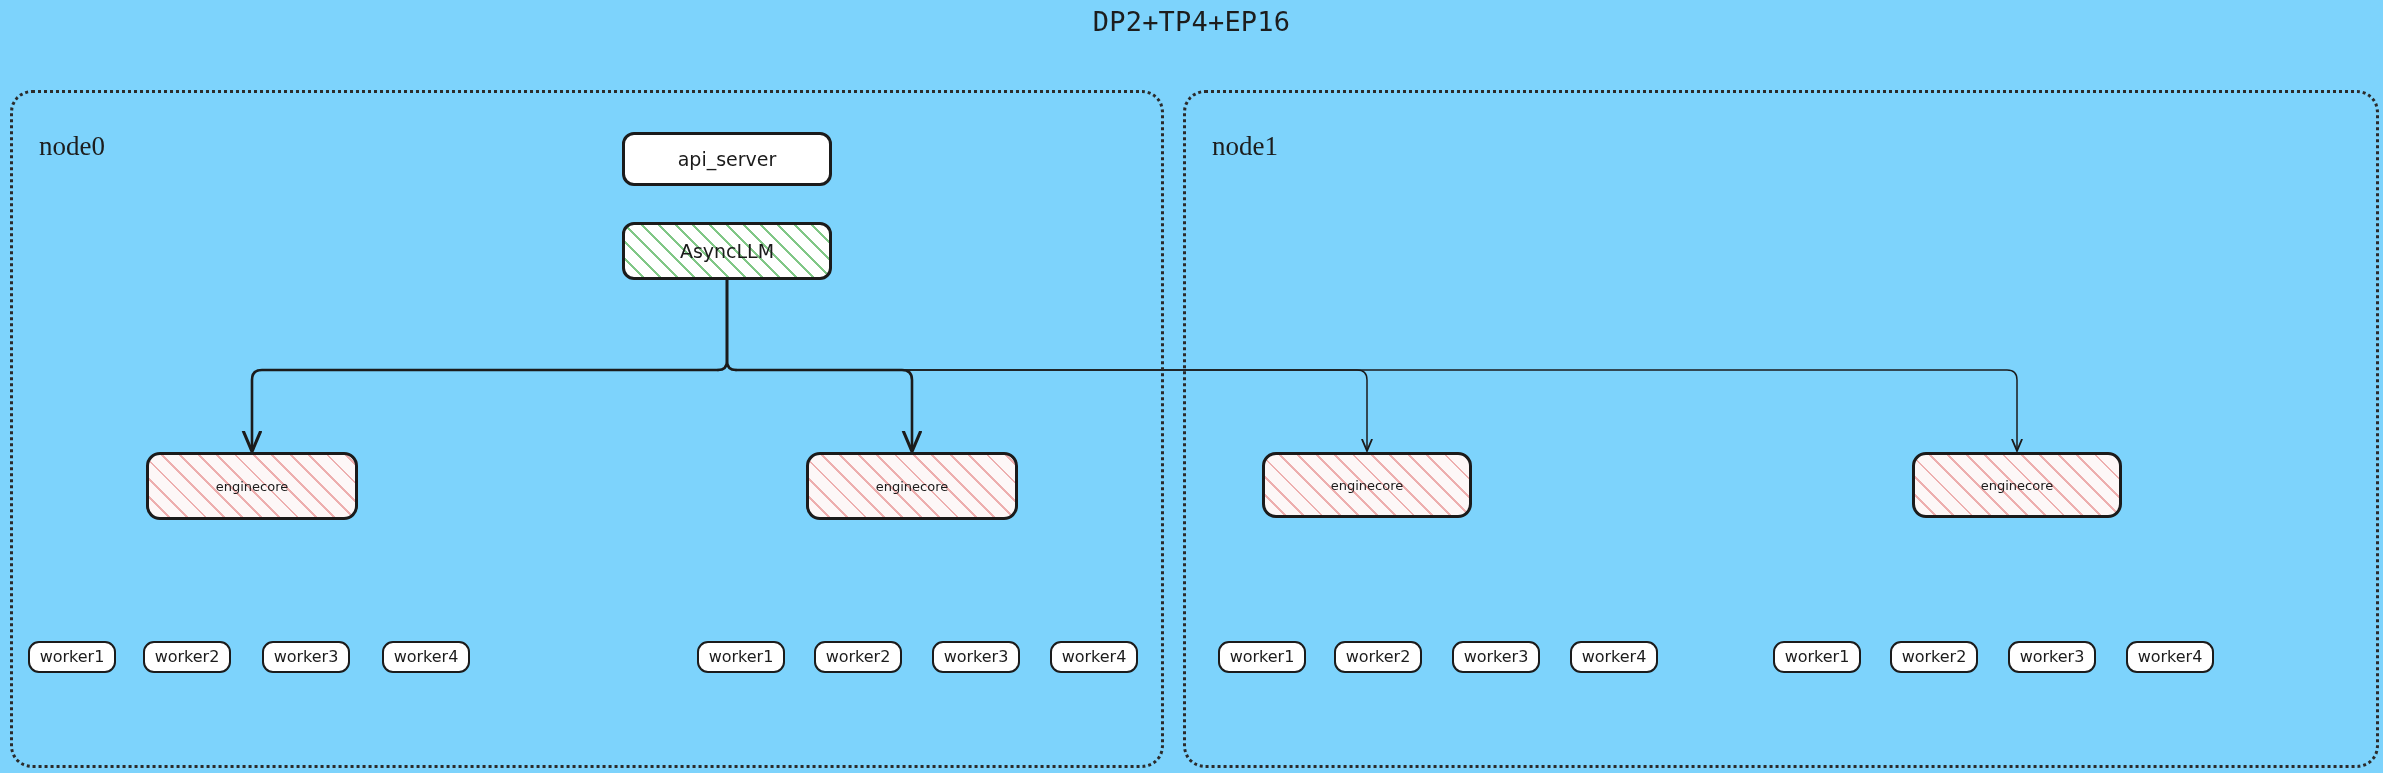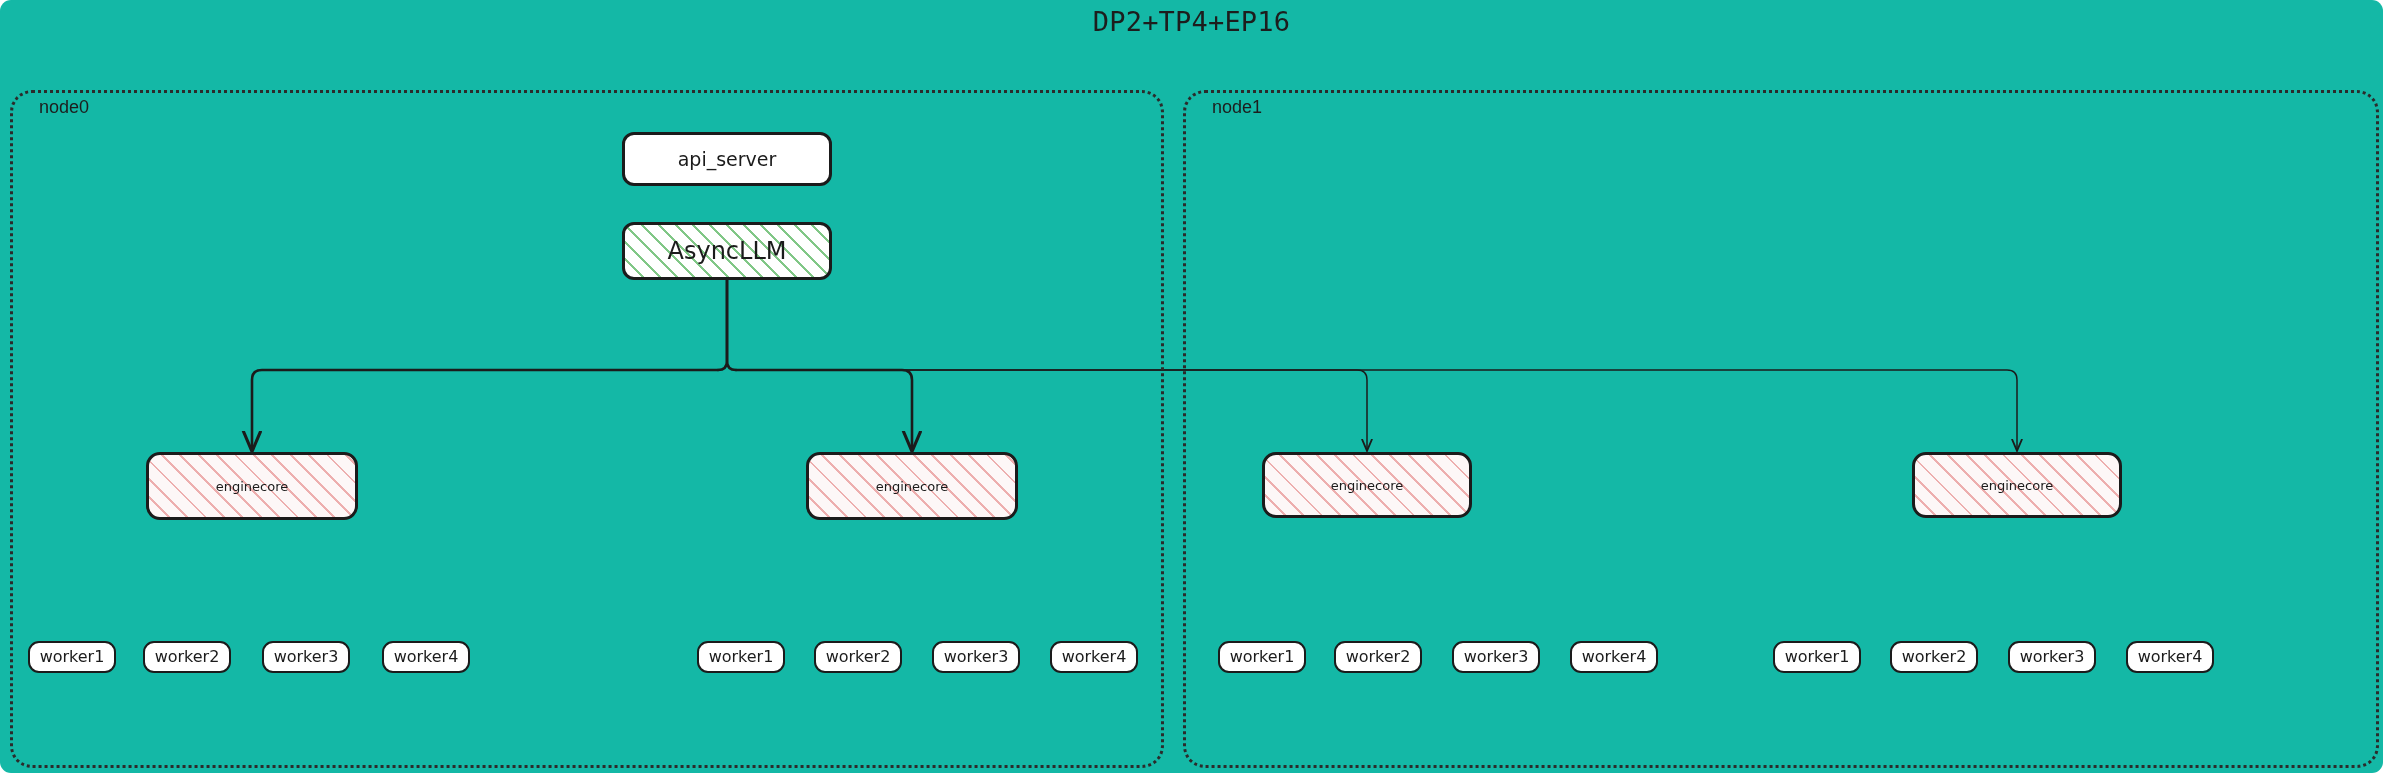--- a/index.html
+++ b/index.html
@@ -7,23 +7,22 @@
     padding: 0;
     background: #ffffff;
   }
   body {
     font-family: "DejaVu Sans", sans-serif;
   }
   #canvas {
     position: relative;
     width: 2383px;
     height: 773px;
-    background: #14b8a6;
+    background: #7dd3fc;
     overflow: hidden;
-    border-radius: 11px;
   }
   #wires {
     position: absolute;
     left: 0;
     top: 0;
     width: 2383px;
     height: 773px;
     pointer-events: none;
   }
 
@@ -41,23 +40,23 @@
 
   .node-group {
     position: absolute;
     border: 3px dotted #2b2b2b;
     border-radius: 22px;
     background: transparent;
   }
   .node-label {
     position: absolute;
     left: 26px;
-    top: 4px;
-    font-family: Liberation Sans, sans-serif;
-    font-size: 18px;
+    top: 38px;
+    font-family: Liberation Serif, serif;
+    font-size: 27px;
     color: #1d1d1d;
   }
 
   .box {
     position: absolute;
     box-sizing: border-box;
     display: flex;
     align-items: center;
     justify-content: center;
     border: 3px solid #1b1b1b;
@@ -65,21 +64,21 @@
     color: #1b1b1b;
     text-align: center;
   }
 
   .box-api {
     border-radius: 12px;
     font-size: 19px;
   }
   .box-async {
     border-radius: 12px;
-    font-size: 24px;
+    font-size: 19px;
     background-color: #ffffff;
     background-image: repeating-linear-gradient(
       45deg,
       rgba(122, 196, 128, 0.95) 0px,
       rgba(122, 196, 128, 0.95) 2px,
       rgba(255,255,255,0) 2px,
       rgba(255,255,255,0) 12px
     );
   }
   .box-engine {

